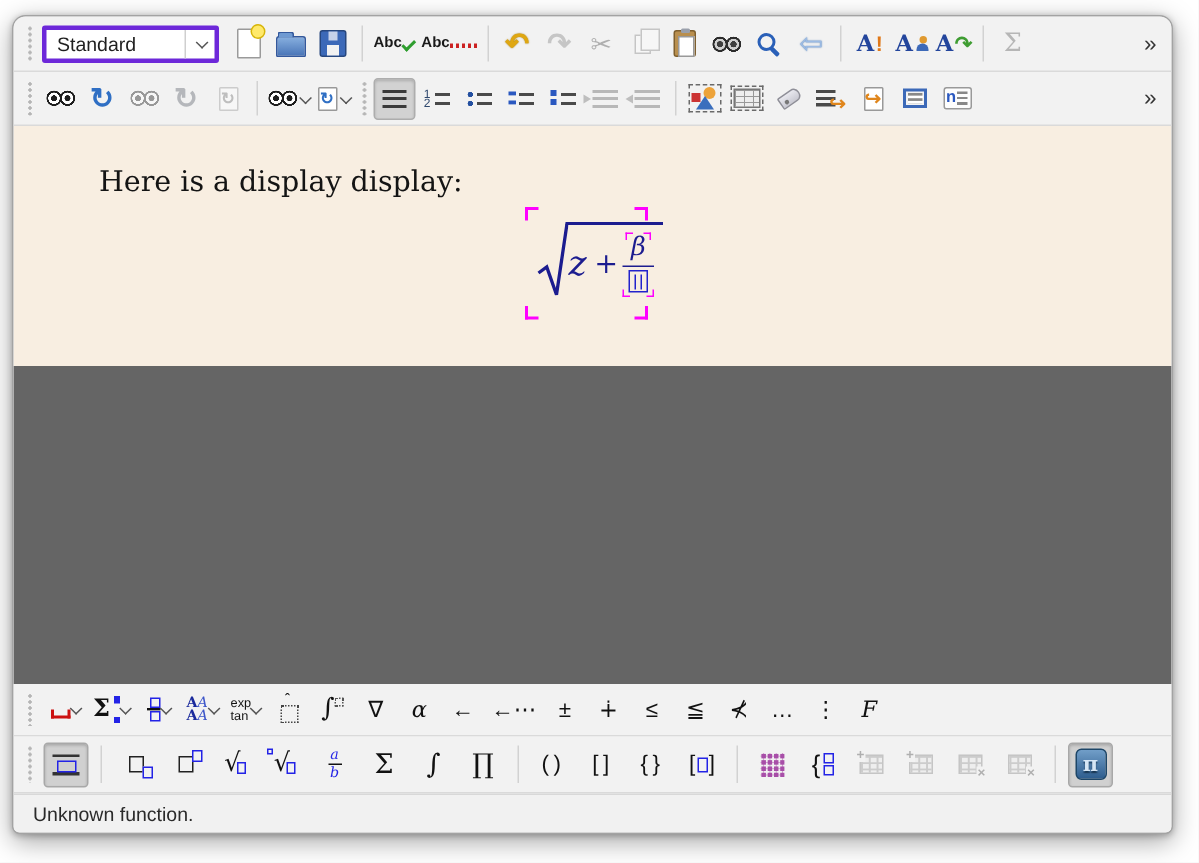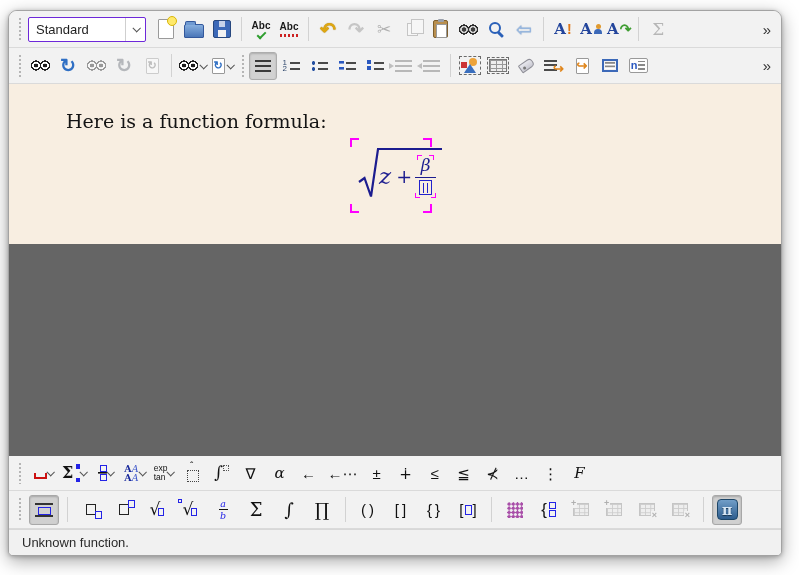--- a/index.html
+++ b/index.html
@@ -35,39 +35,39 @@
   .grip { width:7px; align-self:stretch; margin:6px 3px; background-image:radial-gradient(circle,#b5b5b5 1px,transparent 1.3px);
     background-size:4px 4px; background-repeat:repeat-y; background-position:center top; }
   .tsep { width:1px; align-self:stretch; margin:6px 5px; background:#d2d2d2; }
   .tbtn { min-width:28px; height:28px; display:flex; align-items:center; justify-content:center;
     border-radius:3px; position:relative; flex:0 0 auto; padding:0 2px; }
   .tbtn.pressed { background:#d2d2d2; border:1px solid #adadad; box-shadow:inset 0 1px 2px rgba(0,0,0,.18); }
   .dis { opacity:.42; filter:grayscale(.9); }
   .ovf { margin-left:auto; font-size:15px; color:#333; padding:0 6px; }
 
   
-  .combo { width:118px; height:25px; background:#fff; border:1px solid #6d28d9; border-radius:2px;
+  .combo { width:118px; height:25px; background:#fff; border:3px solid #6d28d9; border-radius:2px;
     display:flex; align-items:center; margin:0 6px 0 2px; }
   .combo-text { flex:1; font-size:13px; color:#1f1f1f; padding-left:7px; }
   .combo-dd { width:20px; align-self:stretch; border-left:1px solid #cfcfcf; display:flex; align-items:center; justify-content:center; }
   .chev { width:6px; height:6px; border-right:1.5px solid #555; border-bottom:1.5px solid #555;
     transform:rotate(45deg) translateY(-1px); display:block; }
 
   
   .ic-newdoc { width:16px; height:20px; background:#fff; border:1px solid #9a9a9a; border-radius:1px; position:relative; }
   .ic-newdoc::after { content:""; position:absolute; right:-4px; top:-4px; width:8px; height:8px;
     background:#ffe96b; border:1px solid #d7b50a; border-radius:50%; }
   .ic-folder { width:20px; height:14px; background:linear-gradient(#86aede,#4a76b8); border:1px solid #33589c;
     border-radius:2px 2px 1px 1px; position:relative; margin-top:4px; }
   .ic-folder::before { content:""; position:absolute; left:0; top:-4px; width:9px; height:3px;
     background:#6f9ad2; border:1px solid #33589c; border-bottom:none; border-radius:2px 2px 0 0; }
   .ic-save { width:18px; height:18px; background:#3c69b8; border:1px solid #27477e; border-radius:2px; position:relative; }
   .ic-save::before { content:""; position:absolute; left:4px; bottom:0; width:8px; height:7px; background:#f2f2f2; }
   .ic-save::after { content:""; position:absolute; left:5px; top:0; width:6px; height:6px; background:#c6d2ea; }
-  .abc-stack { display:flex; flex-direction:column; align-items:center; line-height:1; }
+  .abc-stack { display:flex; align-items:center; line-height:1; }
   .abc-txt { font-size:10px; font-weight:bold; color:#1a1a1a; }
   .chk { width:9px; height:5px; border-left:2.4px solid #2f9e2f; border-bottom:2.4px solid #2f9e2f; transform:rotate(-45deg); margin-top:1px; }
   .wave { width:18px; height:3px; margin-top:2px;
     background:repeating-linear-gradient(90deg,#cc2222 0 2px,transparent 2px 4px); }
   .g-undo { font-size:19px; font-weight:bold; color:#dfa712; text-shadow:0 0 1px #9c7406; }
   .g-redo { font-size:19px; font-weight:bold; color:#8a8a8a; }
   .g-cut { font-size:17px; color:#555; }
   .ic-copy { width:11px; height:13px; background:#fff; border:1px solid #888; position:relative; }
   .ic-copy::before { content:""; position:absolute; left:3px; top:-5px; width:11px; height:13px; background:#fdfdfd; border:1px solid #888; }
   .ic-paste { width:15px; height:18px; background:#b98f4e; border:1px solid #7e5f2e; border-radius:2px; position:relative; }
@@ -412,21 +412,21 @@
     <div class="tbtn">
       <span class="ic-nom">
         <span class="g-nom-n">n</span>
         <span class="nom-lines"></span>
       </span>
     </div>
     <div class="ovf">»</div>
   </div>
 
   <div class="docarea">
-    <div class="para">Here is a function formula:</div>
+    <div class="para">Here is a display display:</div>
     <div class="mathwrap">
       <span class="c tl"></span>
       <span class="c tr"></span>
       <span class="c bl"></span>
       <span class="c br"></span>
       <div class="mrow">
         <svg class="radsvg" width="21" height="53" viewBox="0 0 21 53">
           <path d="M1 35 L6.5 31 L13 49.5 L20 2.2" stroke="#1c1c8f" stroke-width="2.2" fill="none"></path>
         </svg>
         <div class="radcontent">

